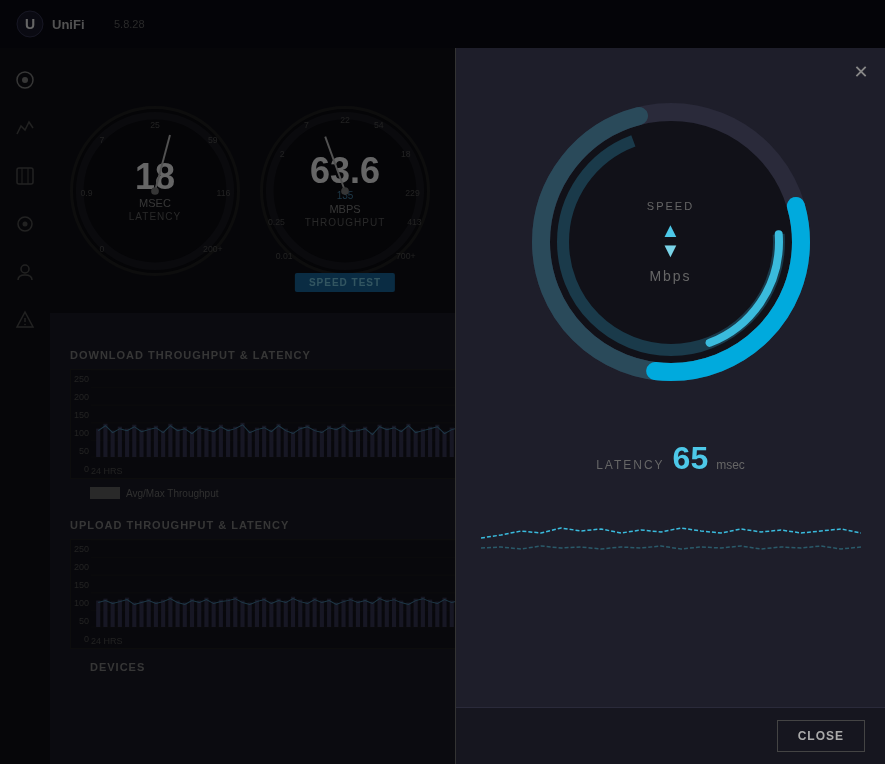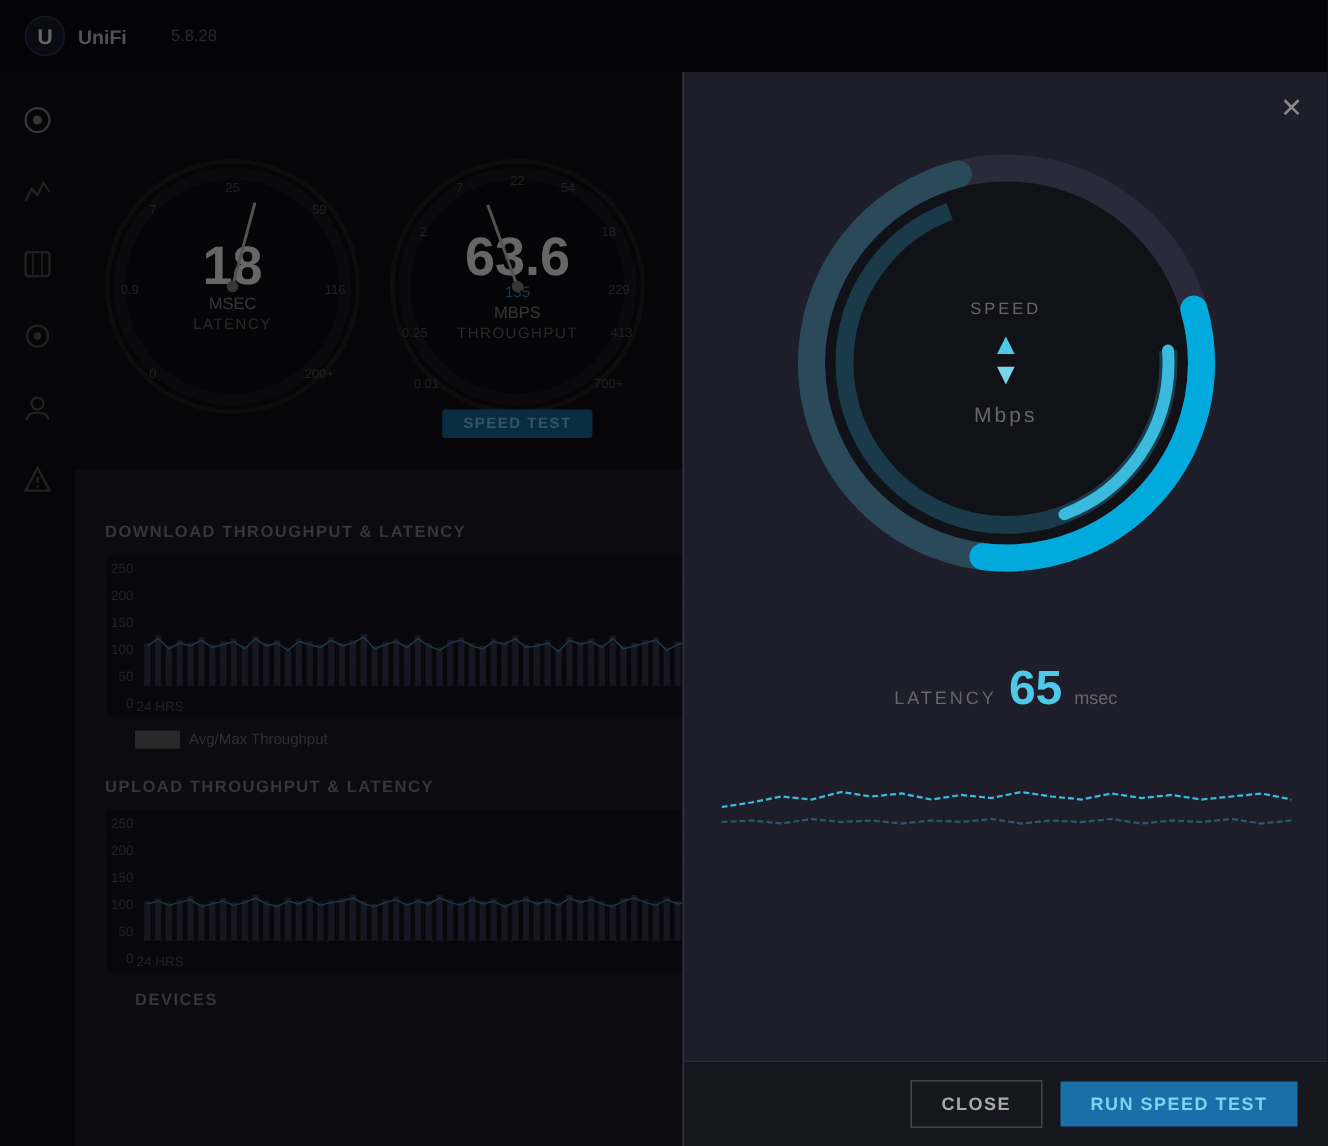--- a/index.html
+++ b/index.html
@@ -784,16 +784,15 @@
           <polyline points="0,45 20,42 40,38 60,40 80,35 100,38 120,36 140,40 160,37 180,39 200,35 220,38 240,40 260,36 280,39 300,37 320,40 340,38 360,36 380,40" stroke="#3abbdd" stroke-width="1.5" fill="none" stroke-dasharray="4,2"></polyline>
 
           <polyline points="0,55 20,54 40,56 60,53 80,55 100,54 120,56 140,54 160,55 180,53 200,56 220,54 240,55 260,53 280,56 300,54 320,55 340,53 360,56 380,54" stroke="#2a5a6a" stroke-width="1.5" fill="none" stroke-dasharray="4,2"></polyline>
         </svg>
       </div>
 
     </div>
 
     <div class="modal-footer">
       <button class="btn-close">CLOSE</button>
-      <button class="btn-run">RUN SPEED TEST</button>
     </div>
   </div>
 </div>
 
 </body></html>

